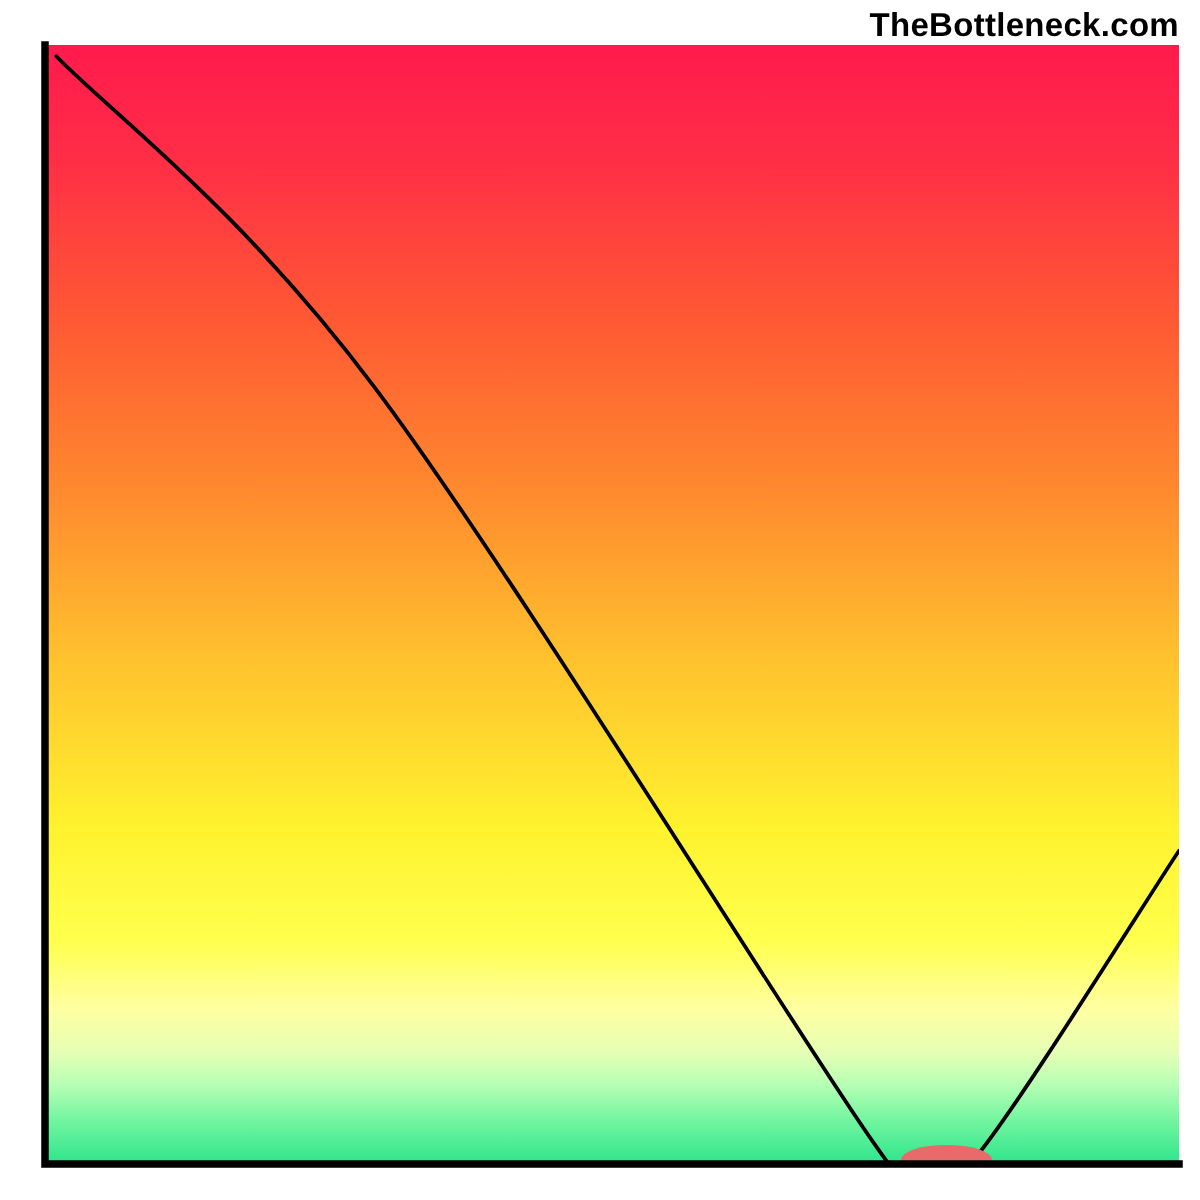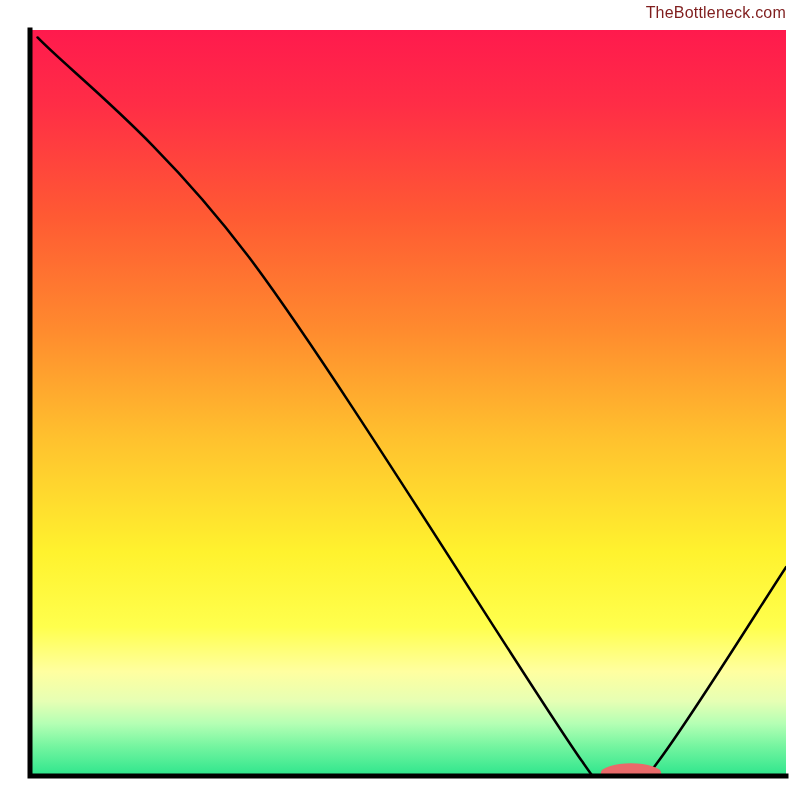--- a/index.html
+++ b/index.html
@@ -12,23 +12,23 @@
   }
   .chart-container {
     position: relative;
     width: 800px;
     height: 800px;
   }
   .watermark {
     position: absolute;
     top: 4px;
     right: 14px;
-    font-size: 16px;
-    font-weight: 400;
-    color: #7f1d1d;
+    font-size: 22px;
+    font-weight: 700;
+    color: #000000;
     letter-spacing: 0.2px;
   }
   svg {
     display: block;
   }
 </style>
 </head>
 <body>
 
 <div class="chart-container">

